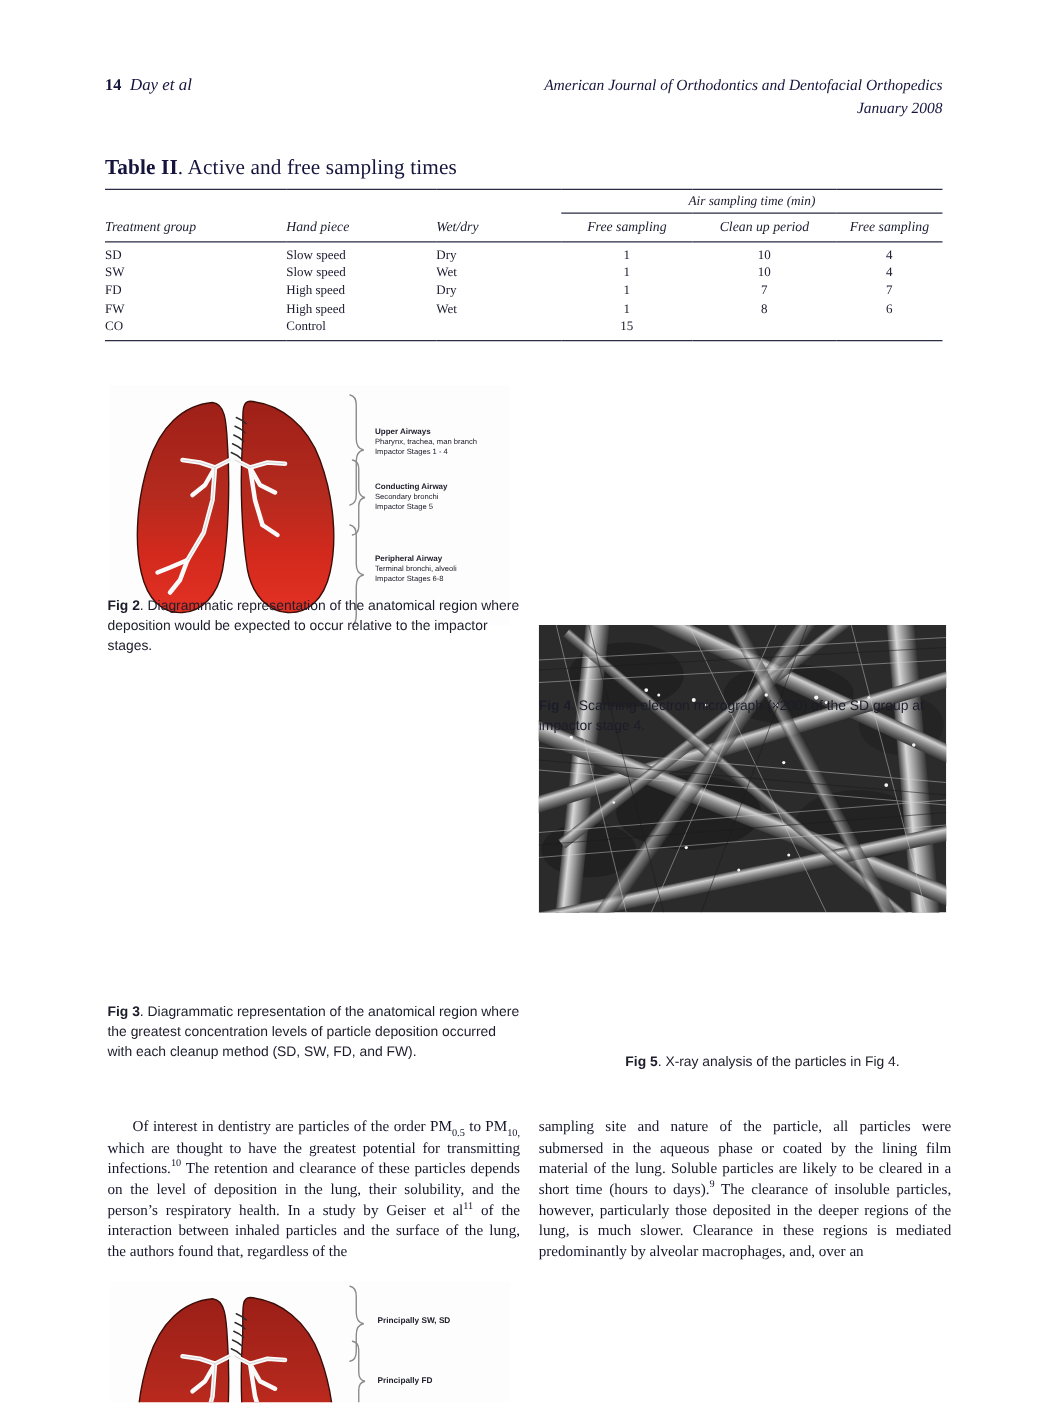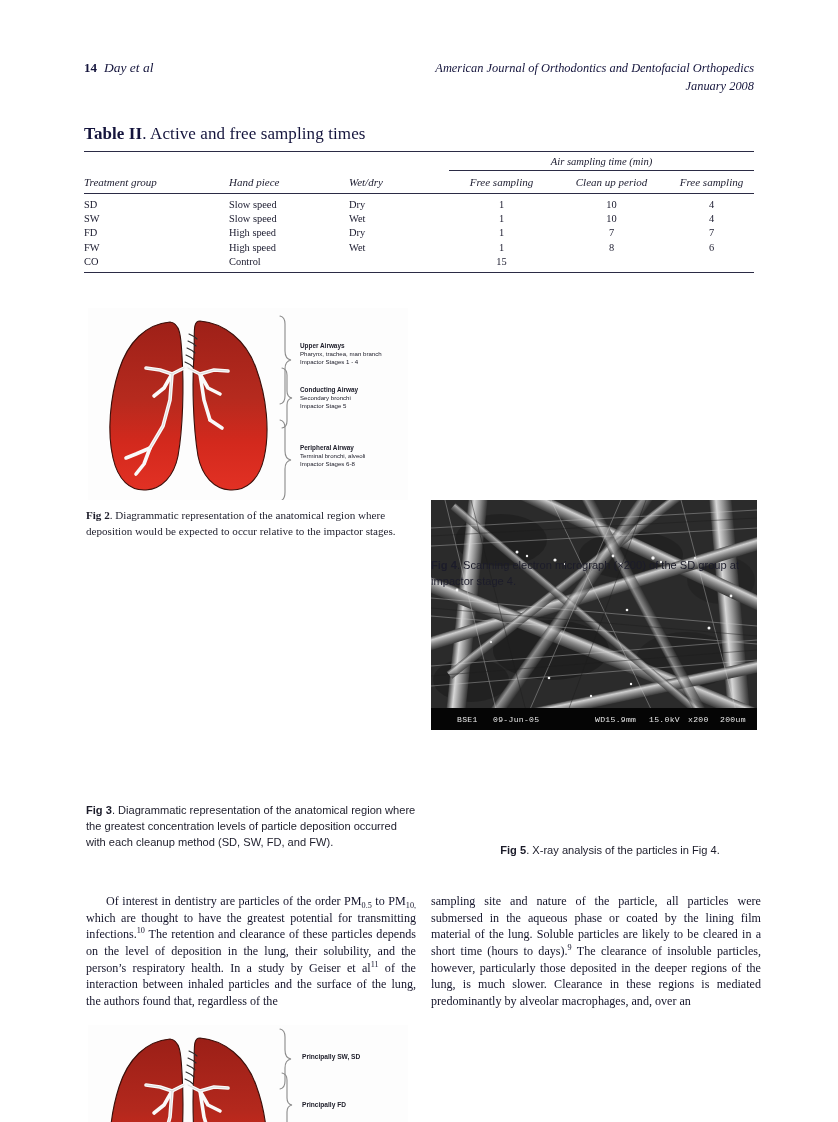--- a/index.html
+++ b/index.html
@@ -311,21 +311,21 @@
       <span class="sub">Secondary bronchi</span>
       <span class="sub">Impactor Stage 5</span>
     </div>
     <div class="lung-label" style="left:212px; top:136px; width:108px;">
       <span class="ttl">Peripheral Airway</span>
       <span class="sub">Terminal bronchi, alveoli</span>
       <span class="sub">Impactor Stages 6-8</span>
     </div>
   </div>
 
-  <div class="fig caption" style="left:86px; top:508px; width:330px;font-family:Liberation Serif, serif;">
+  <div class="fig caption" style="left:86px; top:478px; width:330px;">
     <b>Fig 2</b><span>. Diagrammatic representation of the anatomical region where deposition would be expected to occur relative to the impactor stages.</span>
   </div>
 
   <div class="fig semwrap" style="left:431px; top:308px; width:326px; height:230px;">
     <svg width="326" height="230" viewBox="0 0 326 230">
       <defs>
         <linearGradient id="fibL" x1="0" y1="0" x2="0" y2="1">
           <stop offset="0%" stop-color="#4a4a4a"></stop>
           <stop offset="25%" stop-color="#cfcfcf"></stop>
           <stop offset="55%" stop-color="#8a8a8a"></stop>
@@ -396,28 +396,20 @@
         <circle cx="26" cy="90" r="1.4"></circle>
           <circle cx="196" cy="110" r="1.3"></circle>
         <circle cx="278" cy="128" r="1.5"></circle>
           <circle cx="118" cy="178" r="1.3"></circle>
         <circle cx="200" cy="184" r="1.2"></circle>
           <circle cx="300" cy="96" r="1.4"></circle>
         <circle cx="60" cy="142" r="1.1"></circle>
           <circle cx="160" cy="196" r="1.2"></circle>
       </g>
     </svg>
-    <div class="sem-databar">
-      <span class="seg" style="left:26px;">BSE1</span>
-      <span class="seg" style="left:62px;">09-Jun-05</span>
-      <span class="seg" style="left:164px;">WD15.9mm</span>
-      <span class="seg" style="left:218px;">15.0kV</span>
-      <span class="seg" style="left:257px;">x200</span>
-      <span class="seg" style="left:289px;">200um</span>
-    </div>
   </div>
 
   <div class="fig caption" style="left:431px; top:558px; width:330px;">
     <b>Fig 4</b><span>. Scanning electron micrograph (×200) of the SD group at impactor stage 4.</span>
   </div>
 
   <div class="fig lungbox" style="left:88px; top:603px; width:320px; height:192px;">
     <svg class="lung-svg" width="320" height="192" viewBox="0 0 320 192">
       <defs>
         <linearGradient id="lungGrad3" x1="0" y1="0" x2="0" y2="1">

